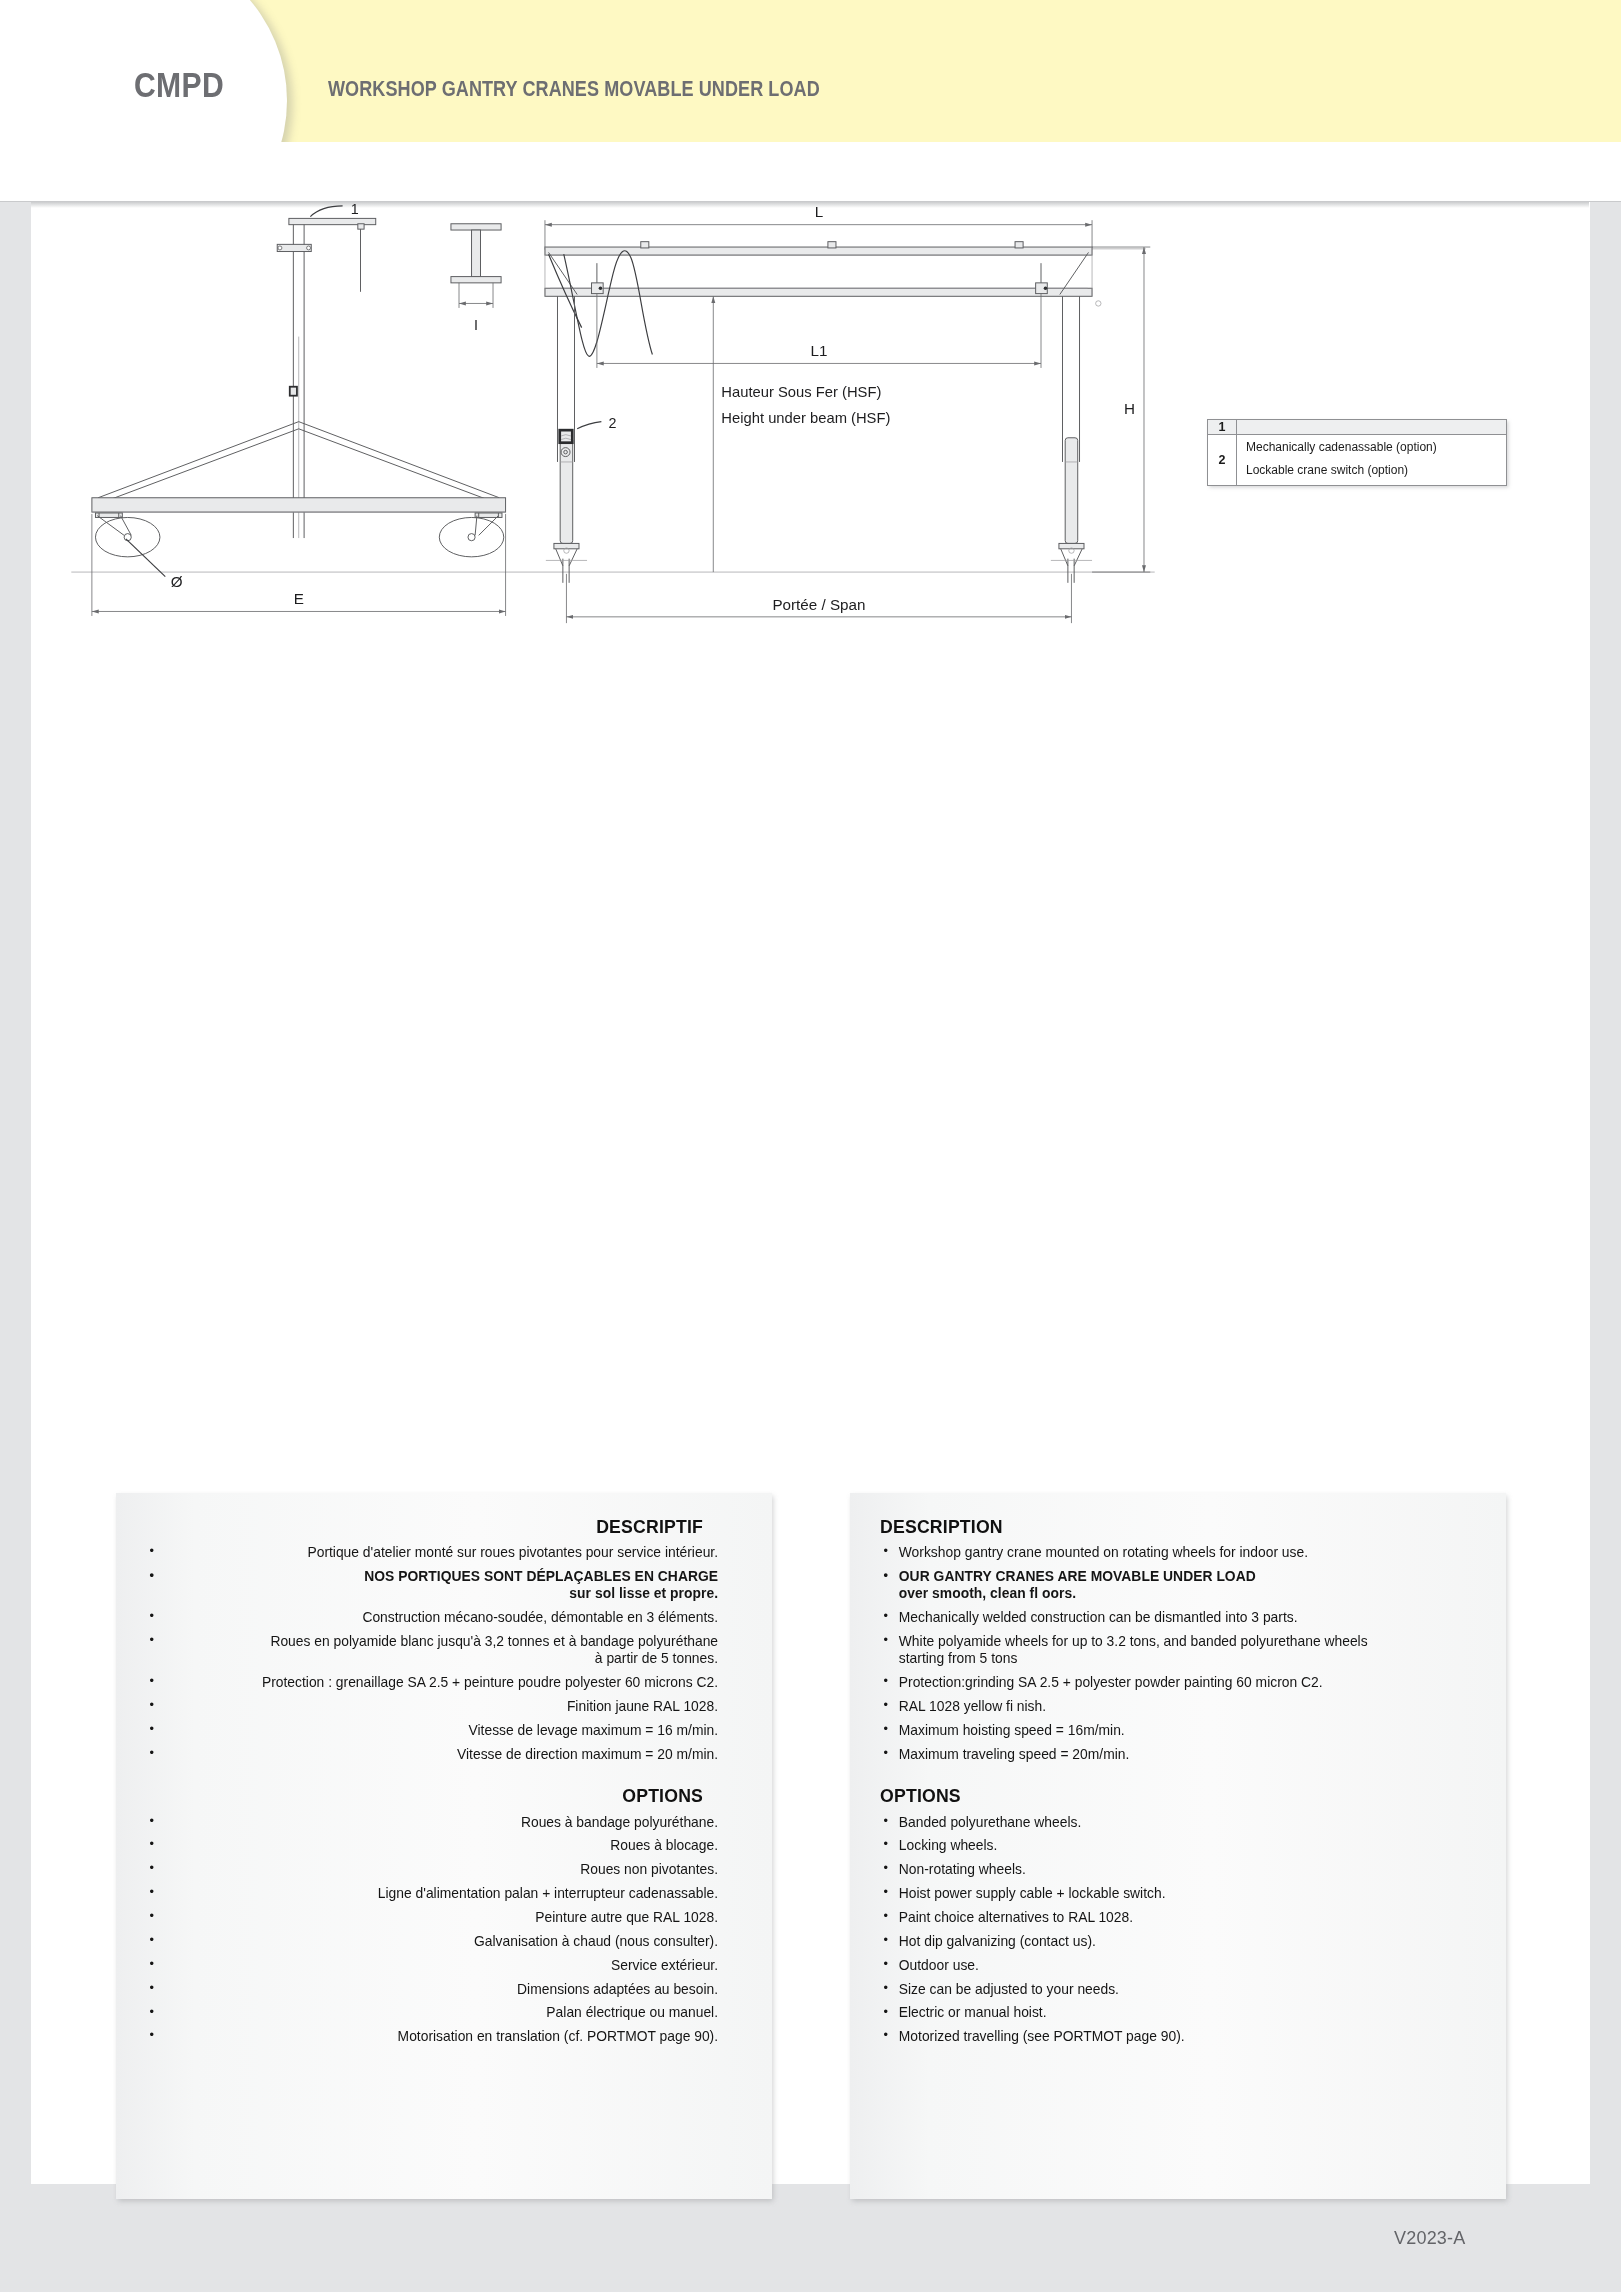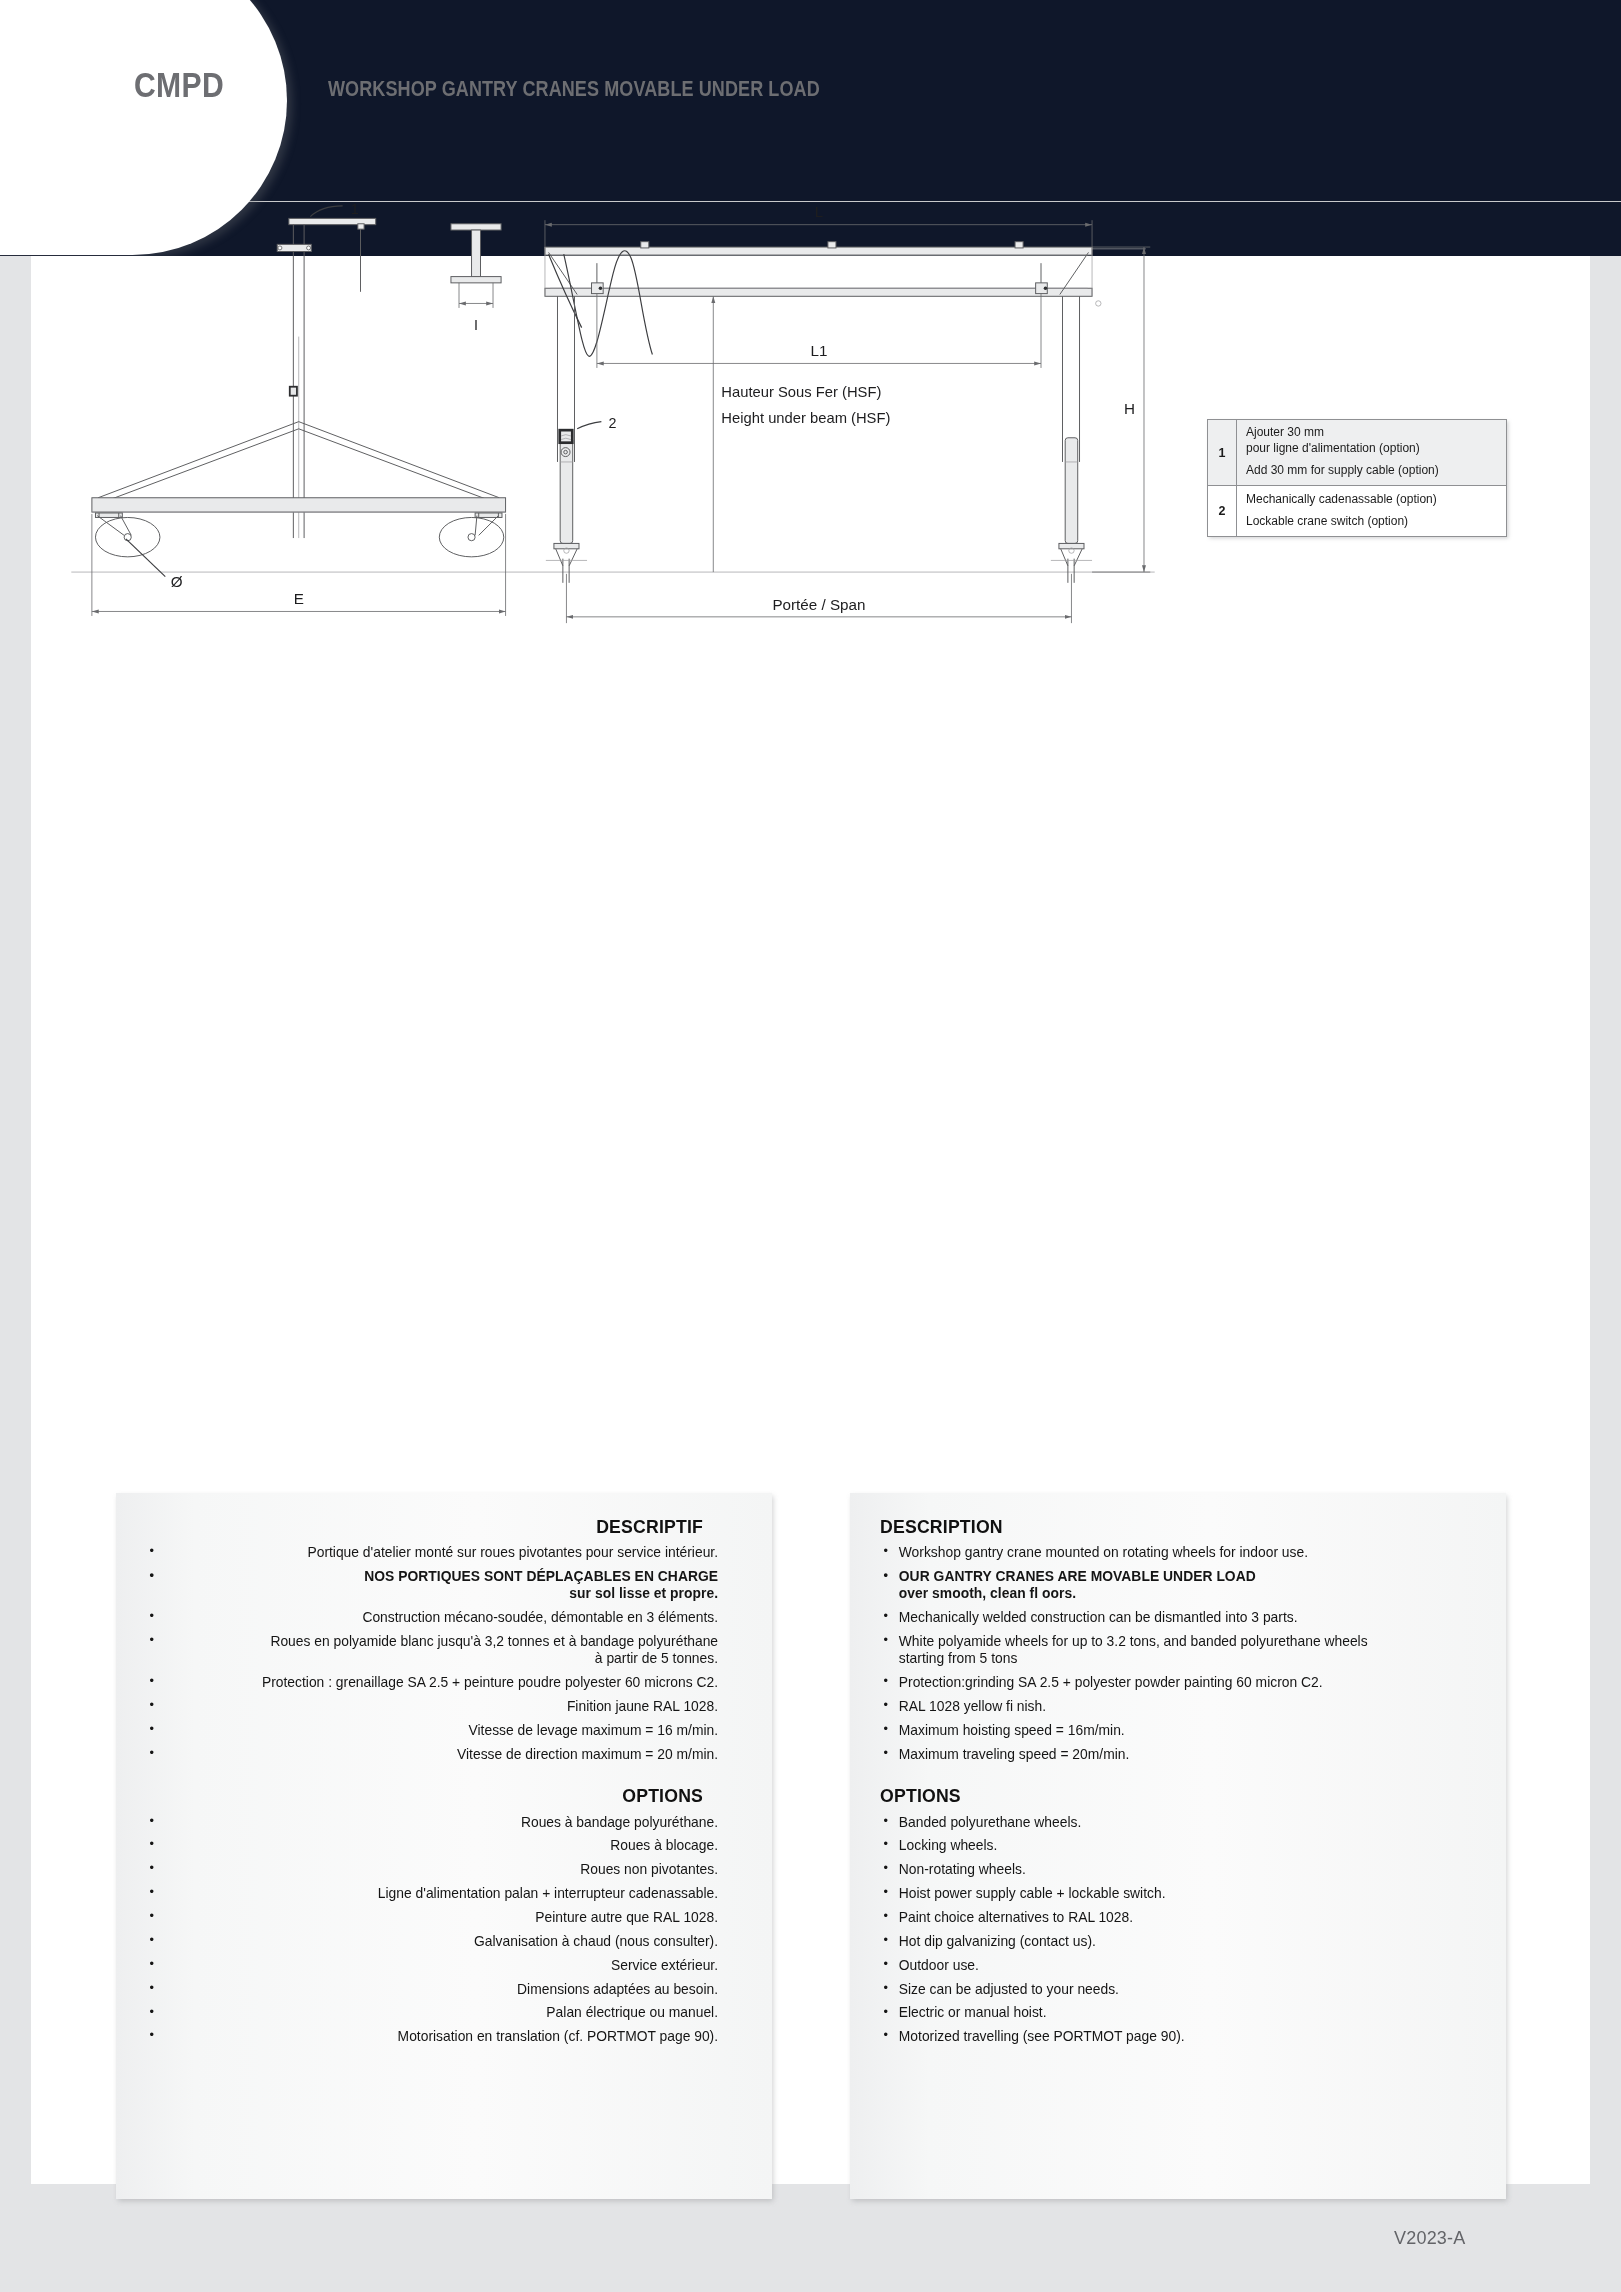--- a/index.html
+++ b/index.html
@@ -41,22 +41,22 @@
     position:absolute;
     left:31px; top:202px;
     width:1558px; height:6.3px;
     background:linear-gradient(to bottom, rgba(140,142,146,.45), rgba(255,255,255,0));
   }
 
   
   .header-band {
     position:absolute;
     left:0; top:0;
-    width:1621px; height:256px;
-    background:#0f172a;
+    width:1621px; height:142px;
+    background:#fef9c3;
     overflow:hidden;
   }
   .header-corner-tab {
     position:absolute;
     left:0; top:0;
     width:39px; height:39px;
     background:#6b6c70;
     box-shadow:0.9px 0.9px 1.8px rgba(0,0,0,.25);
   }
   .header-lobe {
@@ -393,27 +393,20 @@
     <line class="dim" x1="1162" y1="415" x2="1162" y2="470"></line>
     <line class="dim" x1="598" y1="463" x2="1162" y2="463" marker-start="url(#arrR)" marker-end="url(#arrL)"></line>
     <text class="txt" x="880" y="455" font-size="17" text-anchor="middle">Portée / Span</text>
   </g>
 </svg>
 </div>
 
 <div class="legend-table">
   <div class="legend-row shaded">
     <div class="legend-num">1</div>
-    <div class="legend-text">
-      <span class="fr">
-        <span>Ajouter 30 mm</span>
-        <span>pour ligne d'alimentation (option)</span>
-      </span>
-      <span class="en">Add 30 mm for supply cable (option)</span>
-    </div>
   </div>
   <div class="legend-row">
     <div class="legend-num">2</div>
     <div class="legend-text">
       <span class="fr">
         <span>Mechanically cadenassable (option)</span>
       </span>
       <span class="en">Lockable crane switch (option)</span>
     </div>
   </div>

